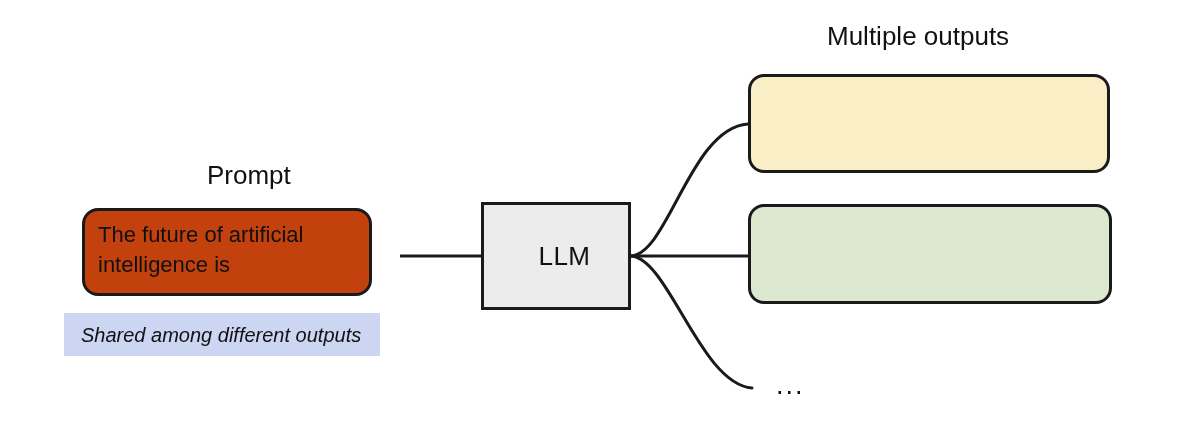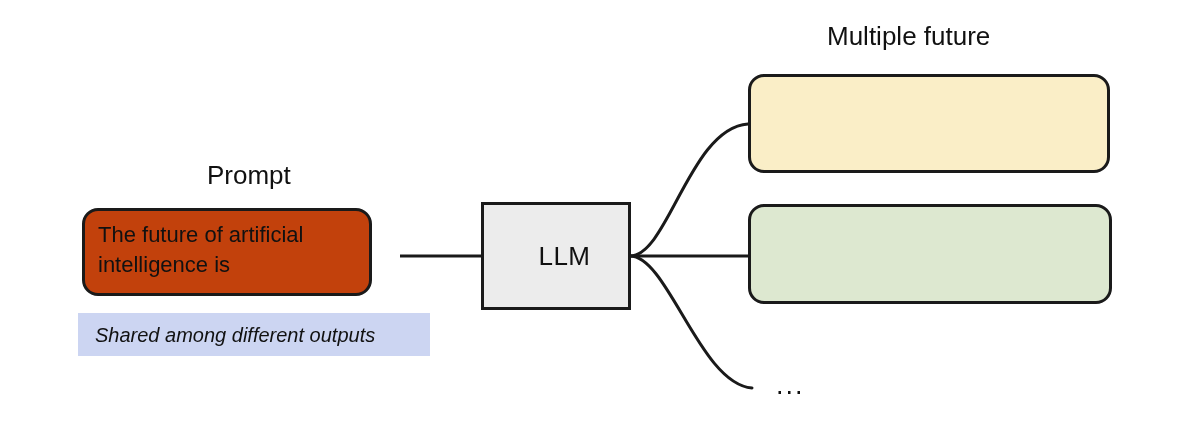--- a/index.html
+++ b/index.html
@@ -50,23 +50,23 @@
     width: 290px;
     font-size: 22px;
     line-height: 30px;
     color: #111111;
     font-family: "Liberation Sans", sans-serif;
   }
 
   
   #shared-note {
     position: absolute;
-    left: 78px;
+    left: 64px;
     top: 313px;
-    width: 352px;
+    width: 316px;
     height: 43px;
     box-sizing: border-box;
     background: #ccd5f2;
     display: flex;
     align-items: center;
   }
   #shared-note-text {
     padding-left: 17px;
     font-size: 20px;
     line-height: 24px;
@@ -143,21 +143,21 @@
     pointer-events: none;
   }
 </style>
 </head>
 <body>
 
 <div id="canvas">
 
   <div class="caption" id="prompt-caption">Prompt</div>
 
-  <div class="caption" id="outputs-caption">Multiple future</div>
+  <div class="caption" id="outputs-caption">Multiple outputs</div>
 
   <svg id="connectors" viewBox="0 0 1200 426" xmlns="http://www.w3.org/2000/svg">
 
     <line x1="400" y1="256" x2="483" y2="256" stroke="#1a1a1a" stroke-width="3"></line>
 
     <path d="M 630 256 C 668 256, 690 128, 748 124" fill="none" stroke="#1a1a1a" stroke-width="3" stroke-linecap="round"></path>
 
     <line x1="630" y1="256" x2="749" y2="256" stroke="#1a1a1a" stroke-width="3"></line>
 
     <path d="M 630 256 C 668 256, 700 384, 752 388" fill="none" stroke="#1a1a1a" stroke-width="3" stroke-linecap="round"></path>

